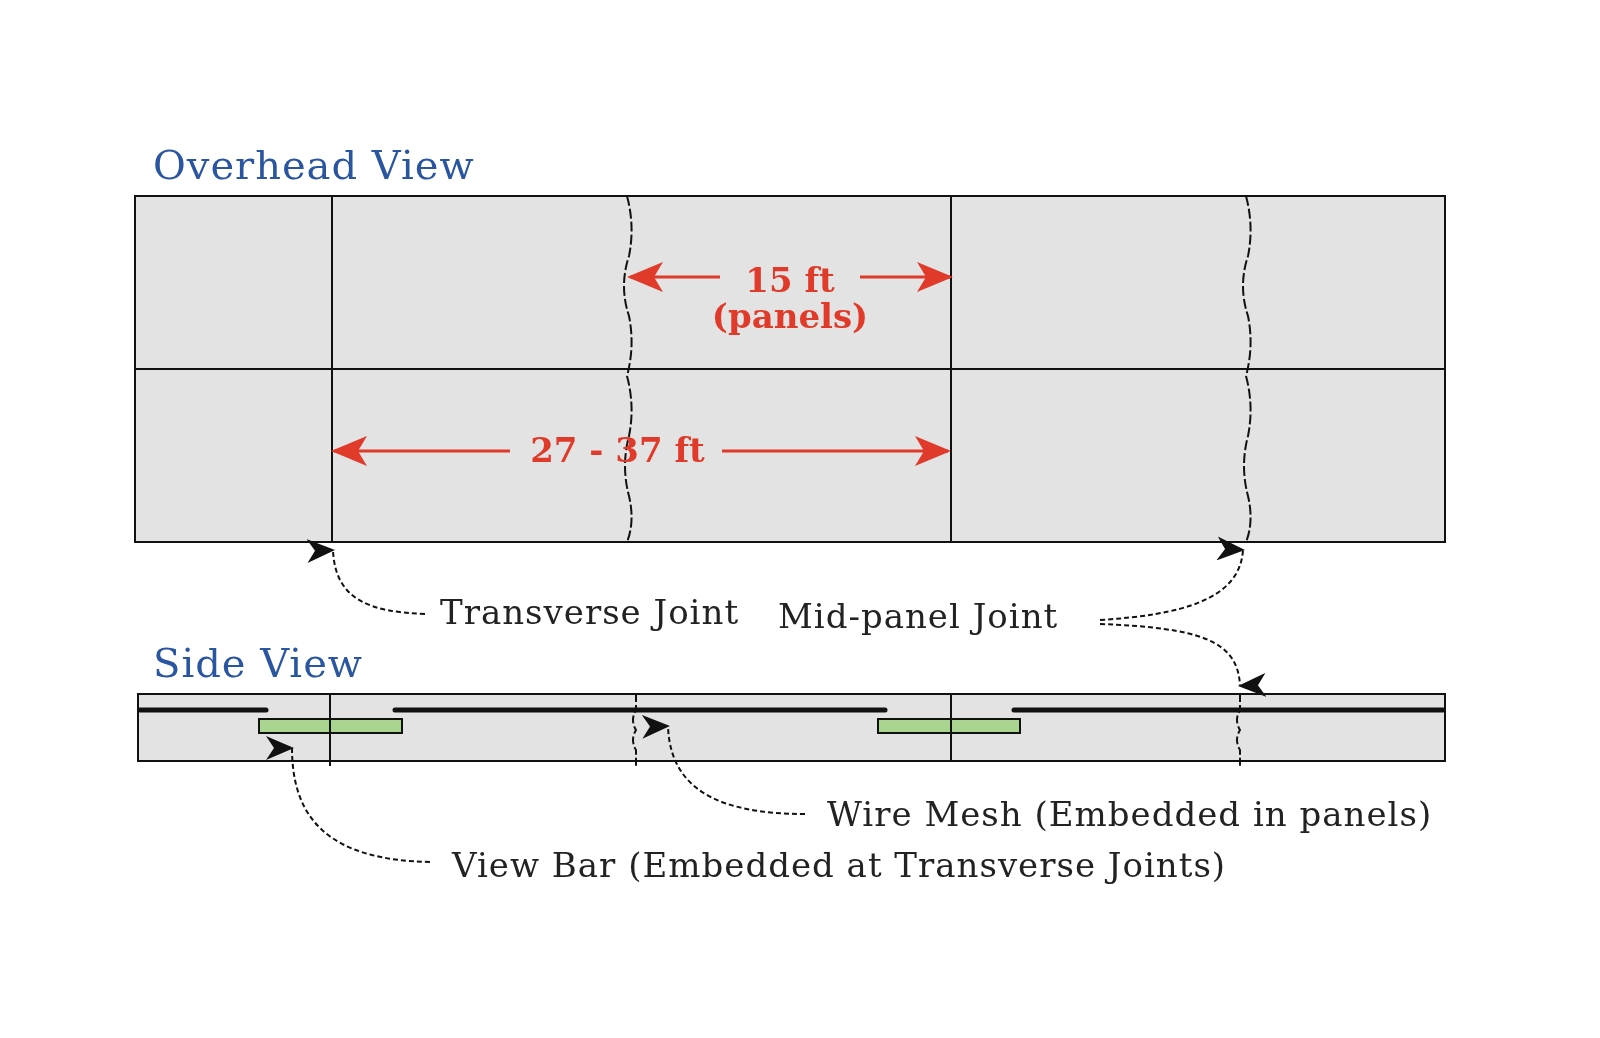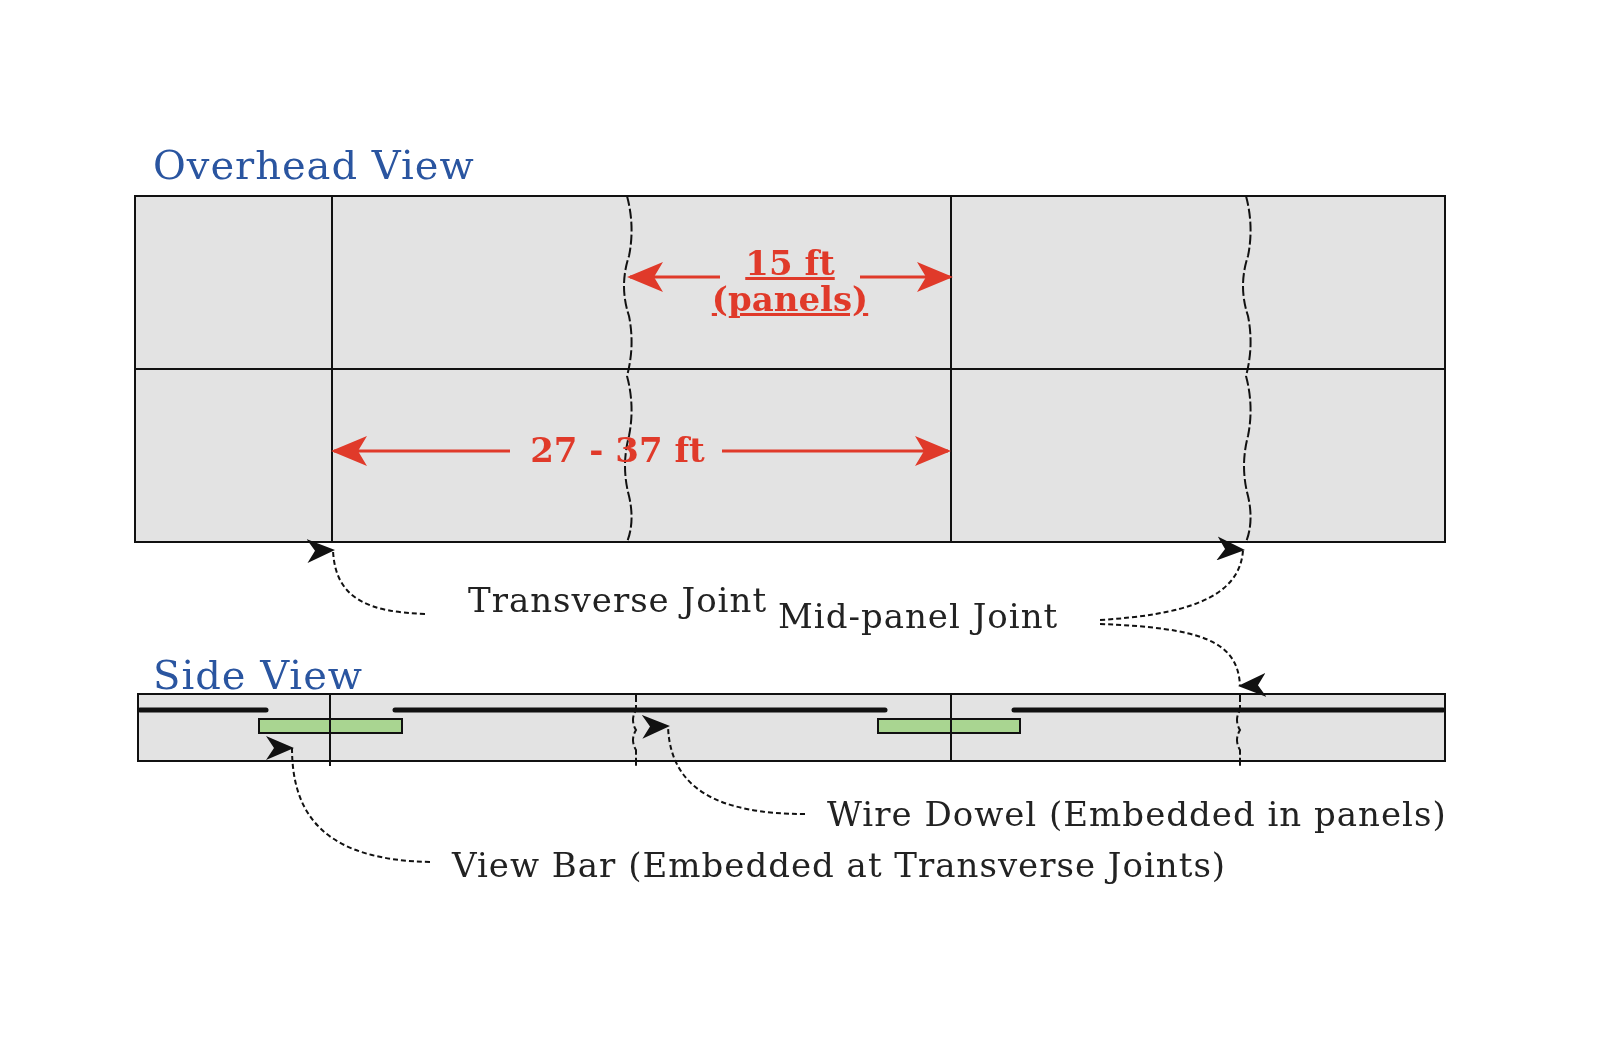--- a/index.html
+++ b/index.html
@@ -6,21 +6,21 @@
   body { width:1600px; height:1038px; position:relative; overflow:hidden; font-family:"DejaVu Serif", serif; }
   .title { position:absolute; color:#2a55a0; font-family:"DejaVu Serif", serif; font-weight:normal; font-size:40px; letter-spacing:1px; }
   .red { position:absolute; color:#e03a2a; font-family:"DejaVu Serif", serif; font-weight:bold; font-size:34px; text-align:center; line-height:36px; }
   .label { position:absolute; color:#222; font-family:"DejaVu Serif", serif; font-size:34px; letter-spacing:1px; white-space:nowrap; }
   svg { position:absolute; left:0; top:0; }
 </style>
 </head>
 <body>
 
 <div class="title" style="left:153px; top:142px;">Overhead View</div>
-<div class="title" style="left:153px; top:640px;margin-top:12px;">Side View</div>
+<div class="title" style="left:153px; top:640px;">Side View</div>
 
 <svg width="1600" height="1038">
   <defs>
     <marker id="arrR" markerWidth="12" markerHeight="10" refX="11" refY="5" orient="auto">
       <path d="M0,0 L12,5 L0,10 L3,5 Z" fill="#e03a2a"></path>
     </marker>
     <marker id="arrB" markerWidth="12" markerHeight="14" refX="6" refY="13" orient="auto">
       <path d="M0,0 L6,14 L12,0 L6,4 Z" fill="#111"></path>
     </marker>
   </defs>
@@ -62,22 +62,22 @@
 
   <g fill="none" stroke="#111" stroke-width="2" stroke-dasharray="5 3">
     <path d="M425,614 C370,612 335,600 333,550" marker-end="url(#arrB)"></path>
     <path d="M1100,620 C1180,615 1240,600 1243,550" marker-end="url(#arrB)"></path>
     <path d="M1100,624 C1200,628 1238,640 1240,686" marker-end="url(#arrB)"></path>
     <path d="M805,814 C720,814 670,790 668,726" marker-end="url(#arrB)"></path>
     <path d="M430,862 C330,860 292,820 292,748" marker-end="url(#arrB)"></path>
   </g>
 </svg>
 
-<div class="red" style="left:700px; top:245px; width:180px;text-decoration:underline;">
+<div class="red" style="left:700px; top:262px; width:180px;">
   <div>15 ft</div>
   <div>(panels)</div>
 </div>
 <div class="red" style="left:520px; top:432px; width:195px;">27 - 37 ft</div>
 
-<div class="label" style="left:440px; top:580px;margin-left:28px;">Transverse Joint</div>
+<div class="label" style="left:440px; top:592px;">Transverse Joint</div>
 <div class="label" style="left:778px; top:596px;">Mid-panel Joint</div>
-<div class="label" style="left:827px; top:794px;">Wire Dowel (Embedded in panels)</div>
+<div class="label" style="left:827px; top:794px;">Wire Mesh (Embedded in panels)</div>
 <div class="label" style="left:452px; top:845px;">View Bar (Embedded at Transverse Joints)</div>
 
 </body></html>

